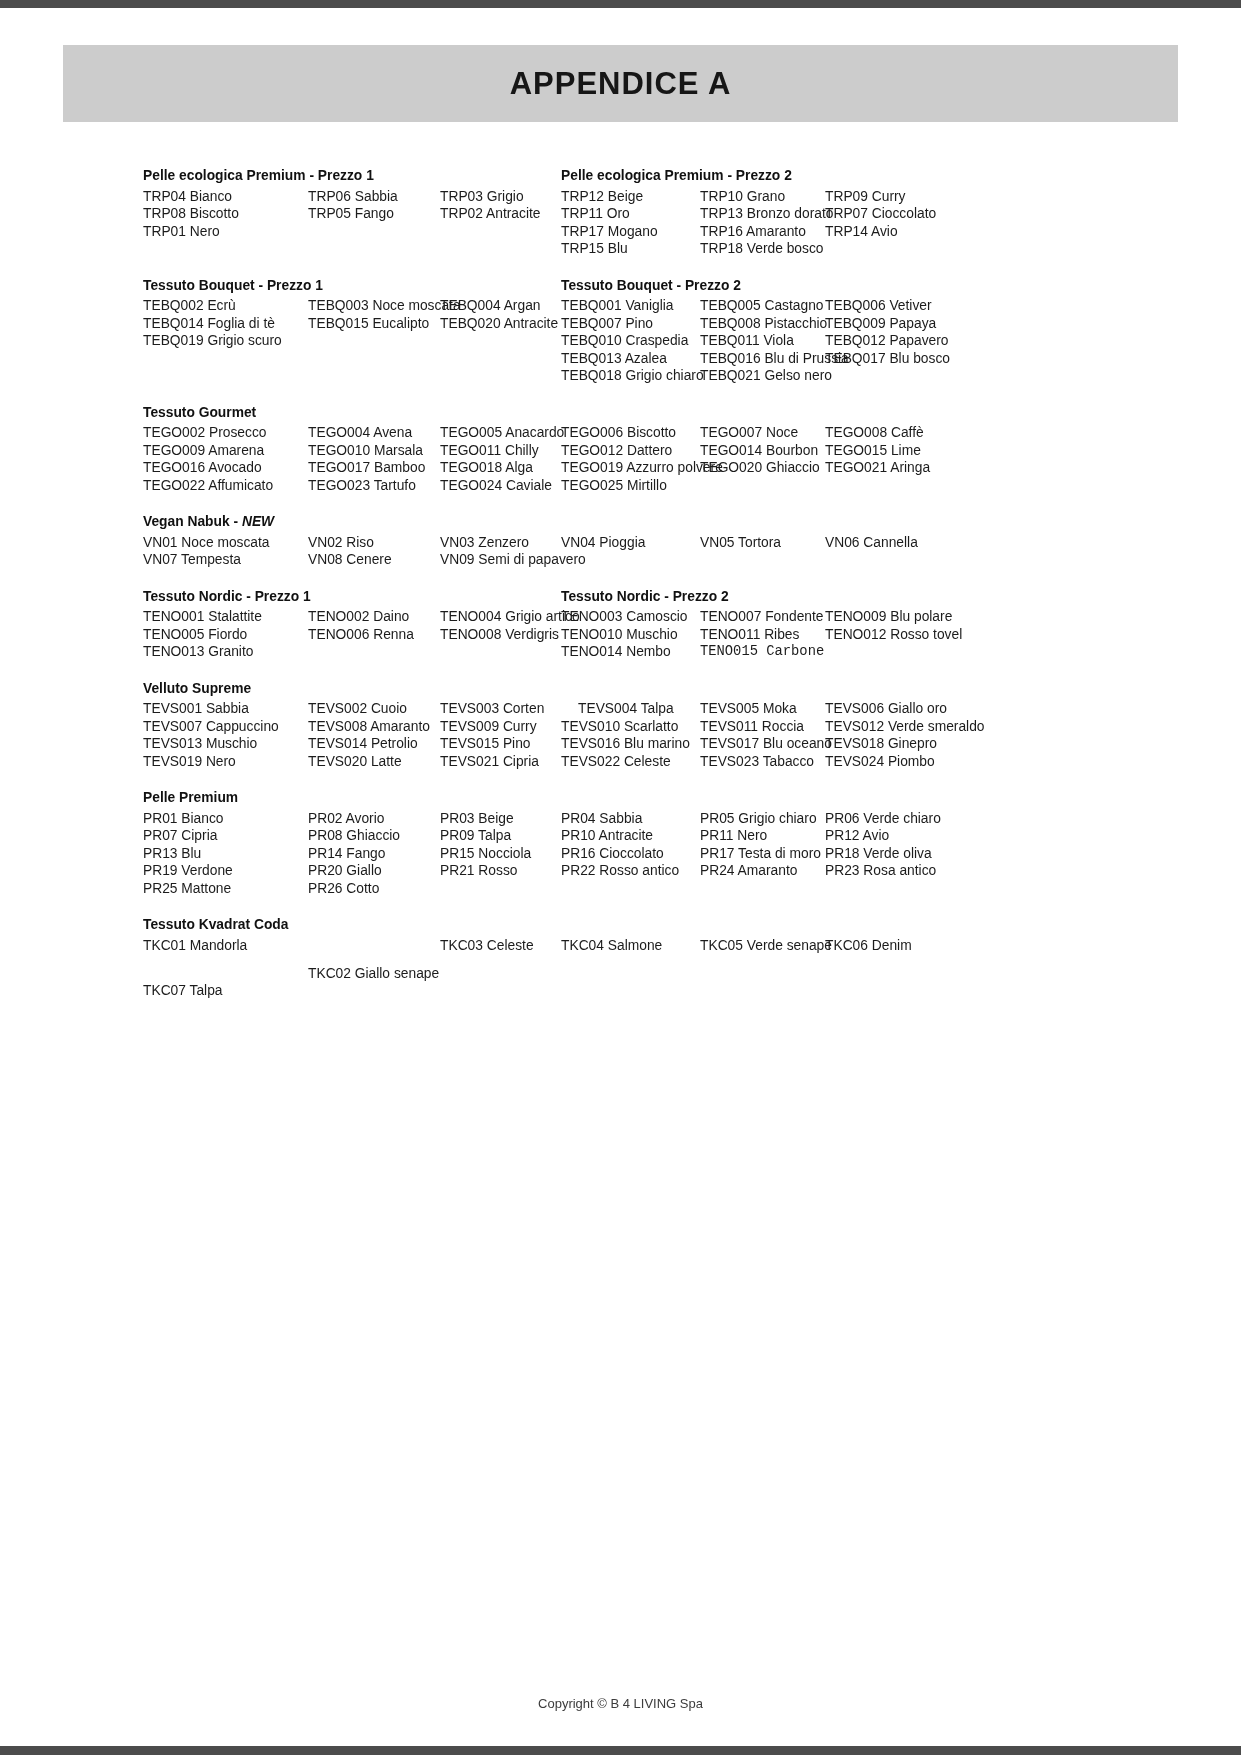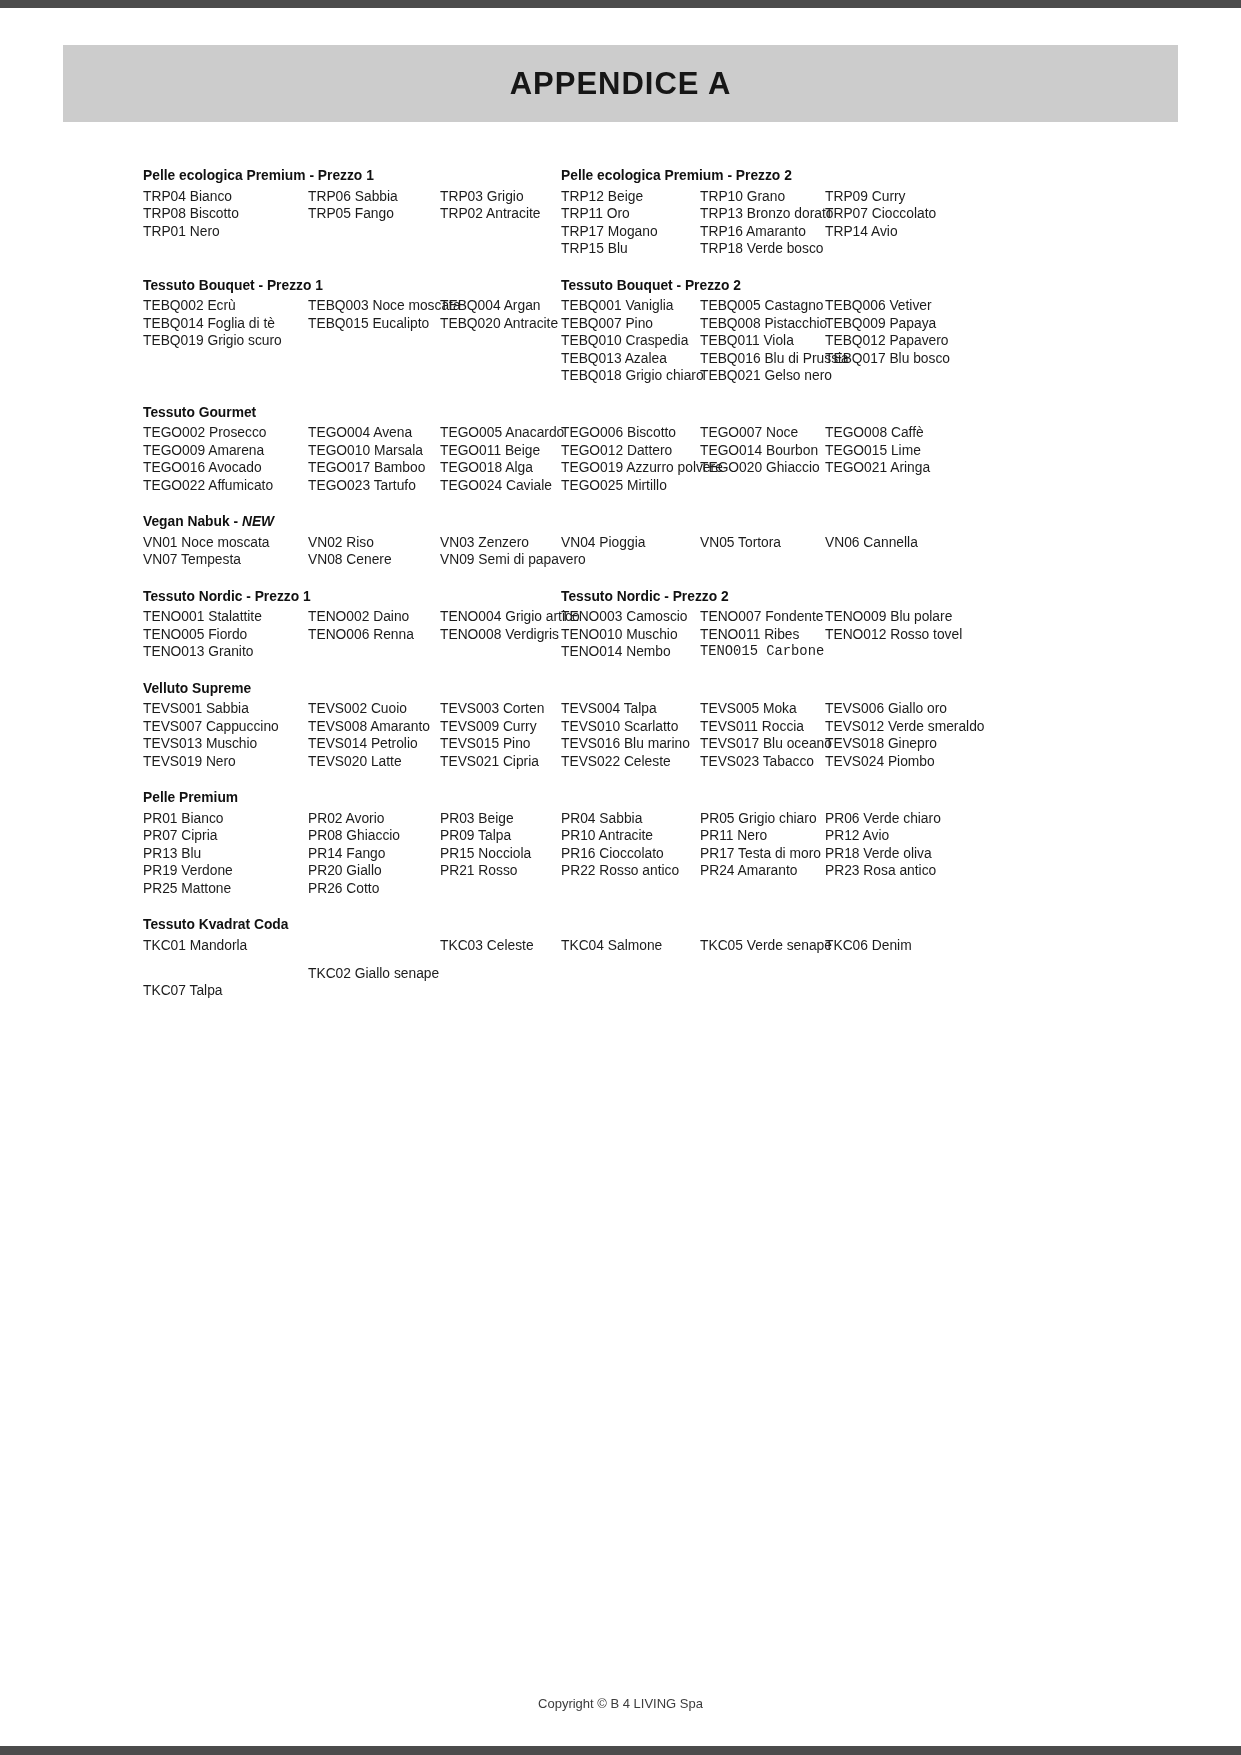--- a/index.html
+++ b/index.html
@@ -110,21 +110,21 @@
       <div class="band">
         <div class="sec-header" style="grid-area: 1 / 1 / auto / span 6;"><span>Tessuto Gourmet</span></div>
         <div class="cell" style="grid-area: 2 / 1;">TEGO002 Prosecco</div>
         <div class="cell" style="grid-area: 2 / 2;">TEGO004 Avena</div>
         <div class="cell" style="grid-area: 2 / 3;">TEGO005 Anacardo</div>
         <div class="cell" style="grid-area: 2 / 4;">TEGO006 Biscotto</div>
         <div class="cell" style="grid-area: 2 / 5;">TEGO007 Noce</div>
         <div class="cell" style="grid-area: 2 / 6;">TEGO008 Caffè</div>
         <div class="cell" style="grid-area: 3 / 1;">TEGO009 Amarena</div>
         <div class="cell" style="grid-area: 3 / 2;">TEGO010 Marsala</div>
-        <div class="cell" style="grid-area: 3 / 3;">TEGO011 Beige</div>
+        <div class="cell" style="grid-area: 3 / 3;">TEGO011 Chilly</div>
         <div class="cell" style="grid-area: 3 / 4;">TEGO012 Dattero</div>
         <div class="cell" style="grid-area: 3 / 5;">TEGO014 Bourbon</div>
         <div class="cell" style="grid-area: 3 / 6;">TEGO015 Lime</div>
         <div class="cell" style="grid-area: 4 / 1;">TEGO016 Avocado</div>
         <div class="cell" style="grid-area: 4 / 2;">TEGO017 Bamboo</div>
         <div class="cell" style="grid-area: 4 / 3;">TEGO018 Alga</div>
         <div class="cell" style="grid-area: 4 / 4;">TEGO019 Azzurro polvere</div>
         <div class="cell" style="grid-area: 4 / 5;">TEGO020 Ghiaccio</div>
         <div class="cell" style="grid-area: 4 / 6;">TEGO021 Aringa</div>
         <div class="cell" style="grid-area: 5 / 1;">TEGO022 Affumicato</div>
@@ -161,21 +161,21 @@
         <div class="cell" style="grid-area: 3 / 5;">TENO011 Ribes</div>
         <div class="cell" style="grid-area: 3 / 6;">TENO012 Rosso tovel</div>
         <div class="cell" style="grid-area: 4 / 4;">TENO014 Nembo</div>
         <div class="cell" style="grid-area: 4 / 5; font-family: Liberation Mono, monospace;">TENO015 Carbone</div>
       </div>
       <div class="band">
         <div class="sec-header" style="grid-area: 1 / 1 / auto / span 6;"><span>Velluto Supreme</span></div>
         <div class="cell" style="grid-area: 2 / 1;">TEVS001 Sabbia</div>
         <div class="cell" style="grid-area: 2 / 2;">TEVS002 Cuoio</div>
         <div class="cell" style="grid-area: 2 / 3;">TEVS003 Corten</div>
-        <div class="cell" style="grid-area: 2 / 4;">TEVS004 Talpa</div>
+        <div class="cell" style="grid-area: 2 / 4; margin-left: 17px;">TEVS004 Talpa</div>
         <div class="cell" style="grid-area: 2 / 5;">TEVS005 Moka</div>
         <div class="cell" style="grid-area: 2 / 6;">TEVS006 Giallo oro</div>
         <div class="cell" style="grid-area: 3 / 1;">TEVS007 Cappuccino</div>
         <div class="cell" style="grid-area: 3 / 2;">TEVS008 Amaranto</div>
         <div class="cell" style="grid-area: 3 / 3;">TEVS009 Curry</div>
         <div class="cell" style="grid-area: 3 / 4;">TEVS010 Scarlatto</div>
         <div class="cell" style="grid-area: 3 / 5;">TEVS011 Roccia</div>
         <div class="cell" style="grid-area: 3 / 6;">TEVS012 Verde smeraldo</div>
         <div class="cell" style="grid-area: 4 / 1;">TEVS013 Muschio</div>
         <div class="cell" style="grid-area: 4 / 2;">TEVS014 Petrolio</div>

